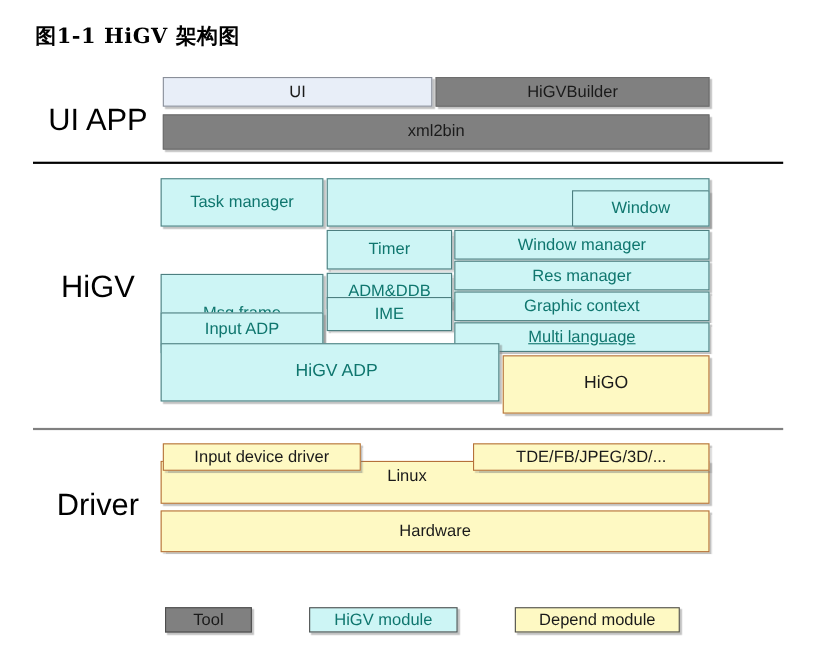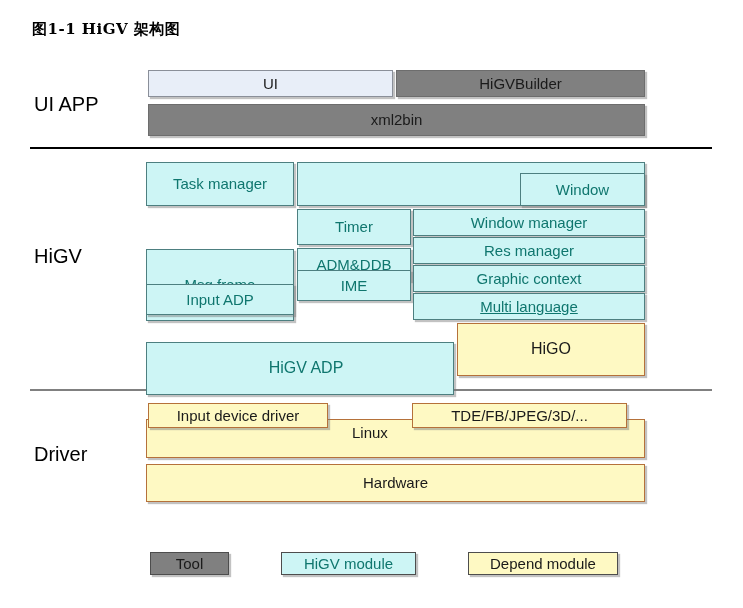--- a/index.html
+++ b/index.html
@@ -22,34 +22,34 @@
     width: 743px;
     height: 608px;
   }
 
   
   .fig-title {
     position: absolute;
     left: 32px;
     top: 20px;
     font-family: "DejaVu Serif", "Liberation Serif", serif;
-    font-size: 15px;
+    font-size: 19px;
     font-weight: bold;
     letter-spacing: 0.5px;
     white-space: nowrap;
   }
 
   
   .layer-label {
     position: absolute;
-    font-size: 20px;
+    font-size: 28px;
     font-family: "Liberation Sans", sans-serif;
     color: #000;
     white-space: nowrap;
-    text-align: left;
+    text-align: center;
   }
 
   
   .divider {
     position: absolute;
     height: 2px;
     background: #000000;
   }
   .divider.soft { background: #808080; }
 
@@ -139,29 +139,29 @@
   <div class="blk c-cyan sh" style="left:297px; top:270px; width:114px; height:31px;">IME</div>
 
   <div class="blk c-cyan sh" style="left:413px; top:209px; width:232px; height:27px;">Window manager</div>
 
   <div class="blk c-cyan sh" style="left:413px; top:237px; width:232px; height:27px;">Res manager</div>
 
   <div class="blk c-cyan sh" style="left:413px; top:265px; width:232px; height:27px;">Graphic context</div>
 
   <div class="blk c-cyan sh" style="left:413px; top:293px; width:232px; height:27px;text-decoration:underline;">Multi language</div>
 
-  <div class="blk c-cyan sh" style="left:146px; top:342px; width:308px; height:53px; font-size:16px;padding-left:12px;">HiGV ADP</div>
+  <div class="blk c-cyan sh" style="left:146px; top:312px; width:308px; height:53px; font-size:16px;padding-left:12px;">HiGV ADP</div>
 
   <div class="blk c-orange sh" style="left:457px; top:323px; width:188px; height:53px; font-size:16px;">HiGO</div>
 
   <div class="blk c-orange sh" style="left:146px; top:419px; width:499px; height:39px;"></div>
 
   <div class="blk c-orange sh" style="left:148px; top:403px; width:180px; height:25px;">Input device driver</div>
 
-  <div class="blk c-orange sh" style="left:412px; top:403px; width:215px; height:25px;">TDE/FB/JPEG/3D/...</div>
+  <div class="blk c-orange sh" style="left:430px; top:403px; width:215px; height:25px;">TDE/FB/JPEG/3D/...</div>
 
   <div class="float-text" style="left:352px; top:424px;">Linux</div>
 
   <div class="blk c-orange sh" style="left:146px; top:464px; width:499px; height:38px;">Hardware</div>
 
   <div class="legend-item c-gray" style="left:150px; top:552px; width:79px; height:23px;">Tool</div>
 
   <div class="legend-item c-cyan" style="left:281px; top:552px; width:135px; height:23px;">HiGV module</div>
 
   <div class="legend-item c-orange" style="left:468px; top:552px; width:150px; height:23px;">Depend module</div>

